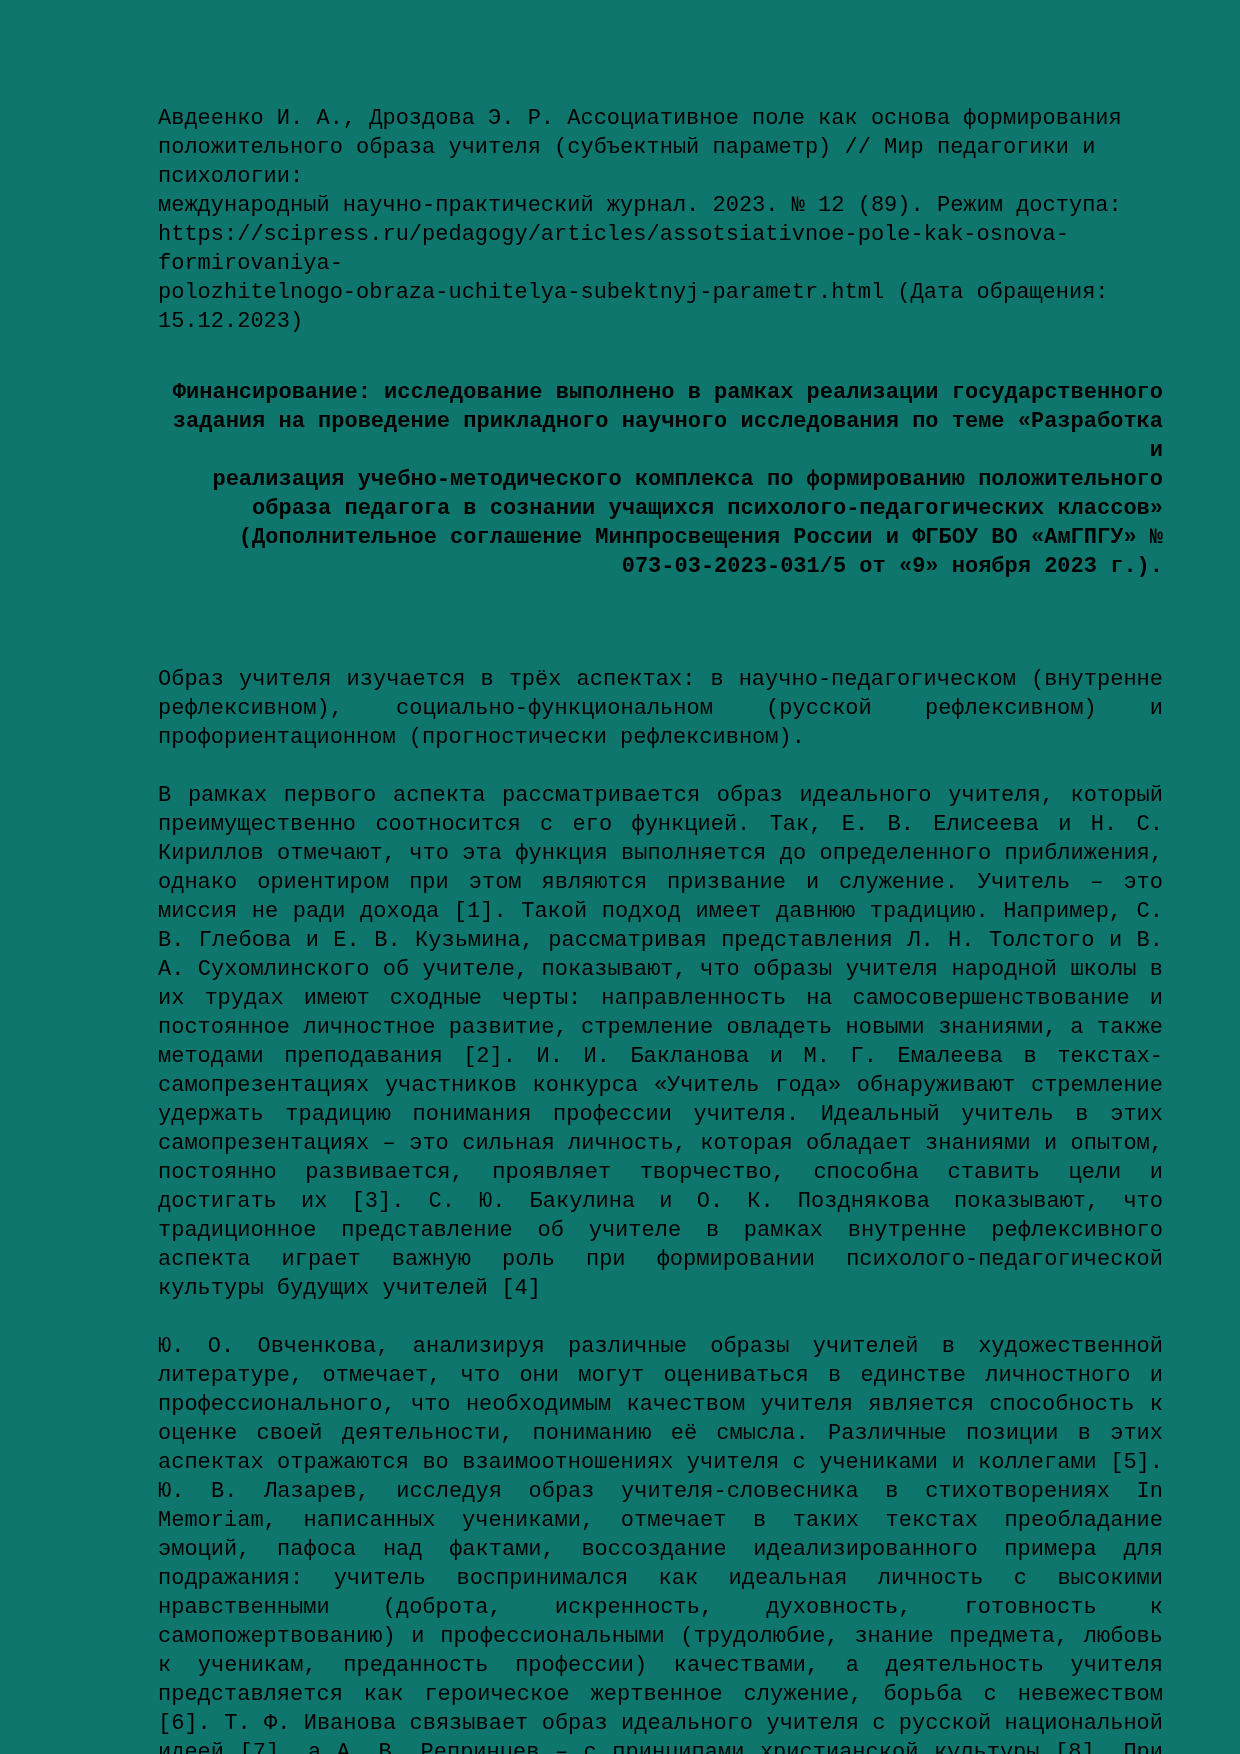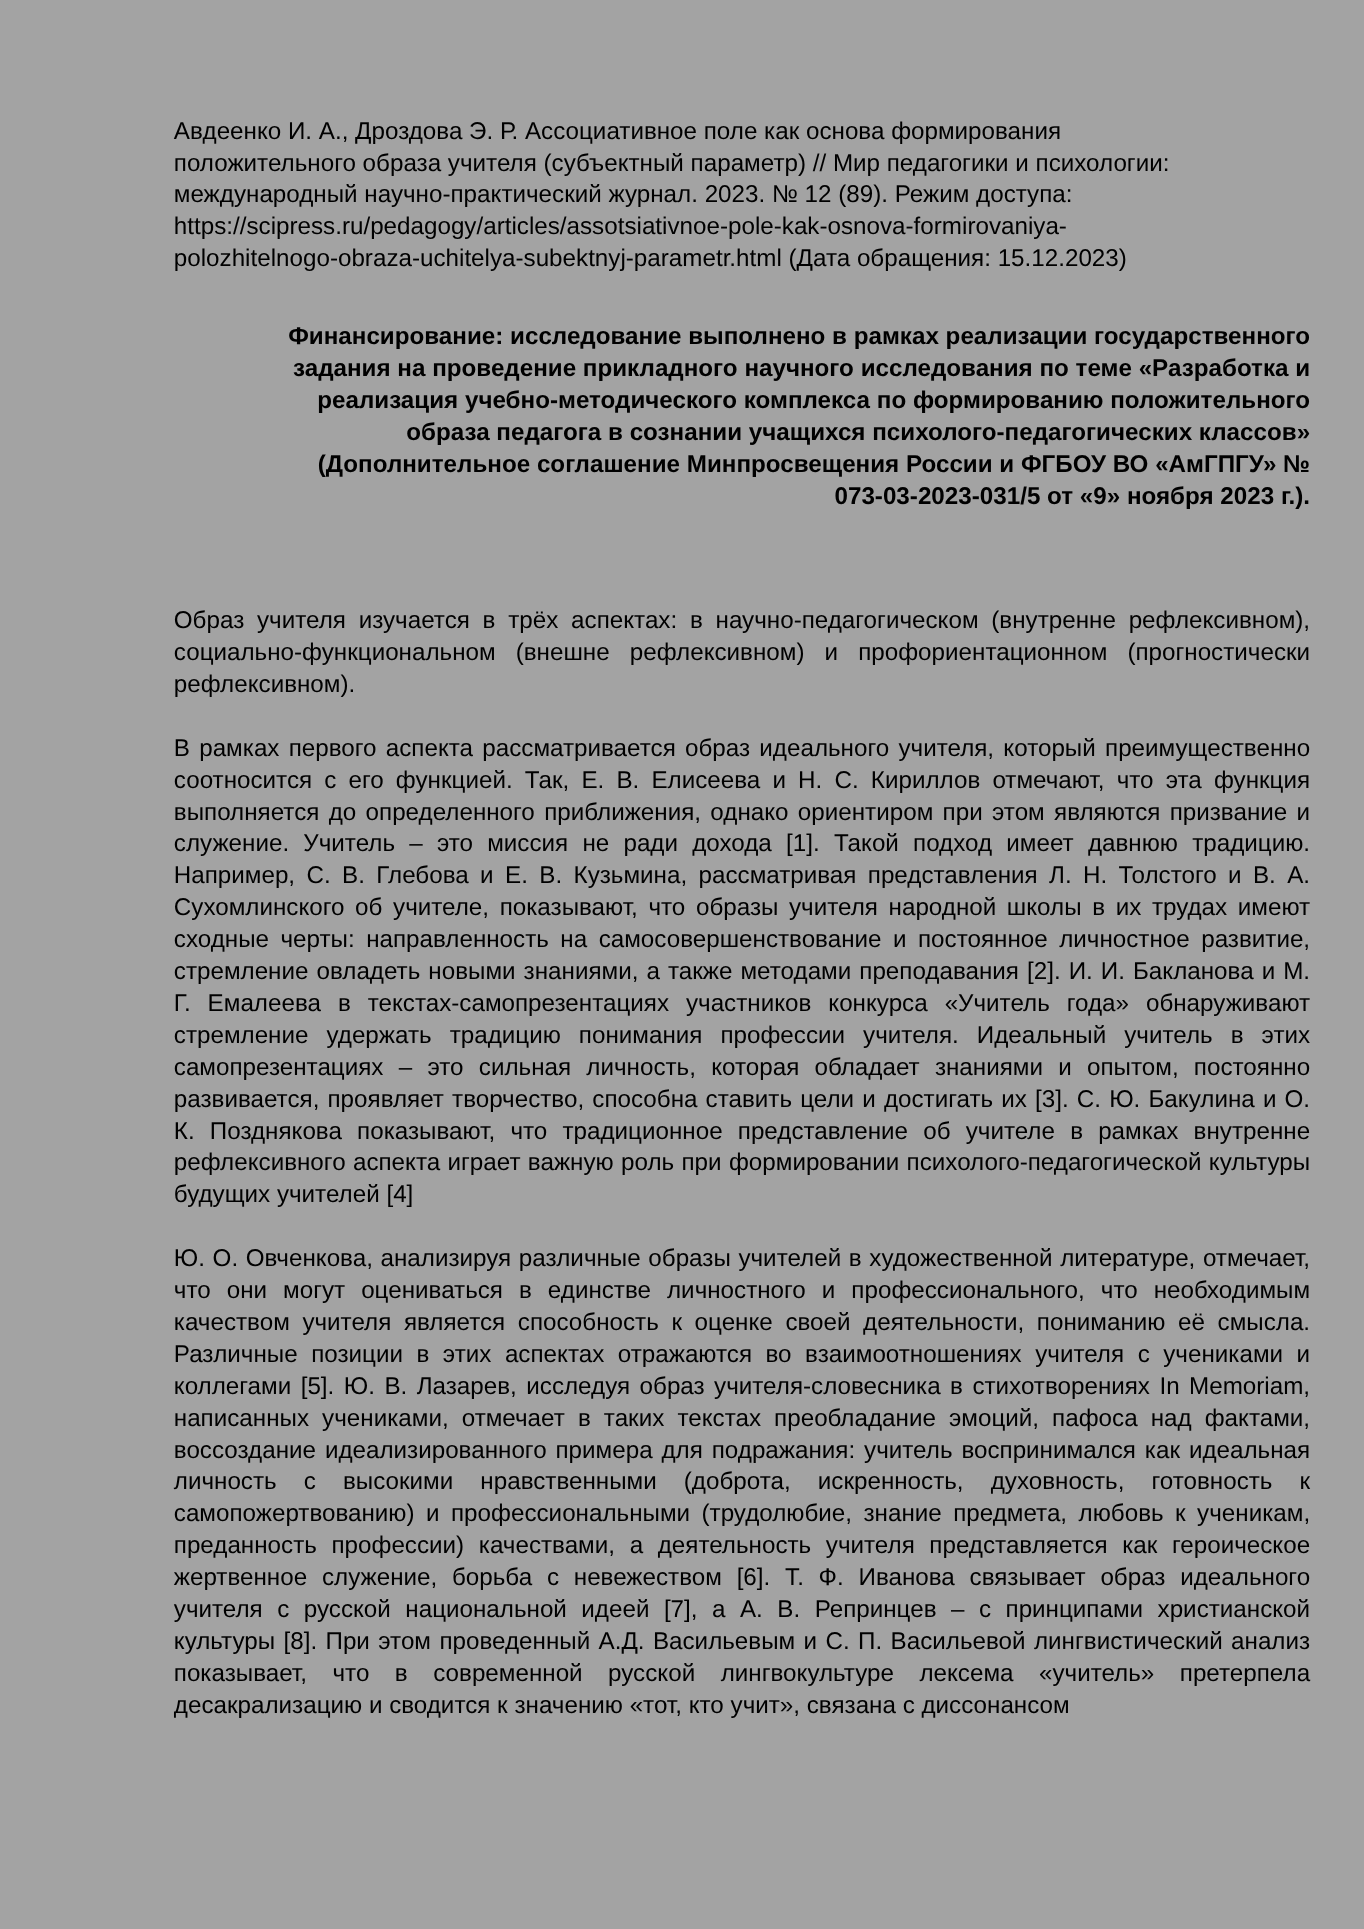--- a/index.html
+++ b/index.html
@@ -5,25 +5,25 @@
   html, body {
     margin: 0;
     padding: 0;
     background: #e8e8e8;
   }
   .page {
     position: relative;
     width: 1240px;
     height: 1754px;
     margin: 0 auto;
-    background: #a3a3a3;
+    background: #0f766e;
     color: #000000;
     box-sizing: border-box;
-    padding: 104px 49px 0 158px;
-    font-family: Liberation Sans, sans-serif;
+    padding: 104px 77px 0 158px;
+    font-family: Liberation Mono, monospace;
     font-size: 22px;
     line-height: 29px;
     overflow: hidden;
   }
   .page p {
     margin: 0 0 29px 0;
   }
   .citation {
     white-space: pre-line;
     text-align: left;
@@ -49,18 +49,18 @@
 https://scipress.ru/pedagogy/articles/assotsiativnoe-pole-kak-osnova-formirovaniya-
 polozhitelnogo-obraza-uchitelya-subektnyj-parametr.html (Дата обращения: 15.12.2023)</p>
 
   <p class="funding">Финансирование: исследование выполнено в рамках реализации государственного
 задания на проведение прикладного научного исследования по теме «Разработка и
 реализация учебно-методического комплекса по формированию положительного
 образа педагога в сознании учащихся психолого-педагогических классов»
 (Дополнительное соглашение Минпросвещения России и ФГБОУ ВО «АмГПГУ» №
 073-03-2023-031/5 от «9» ноября 2023 г.).</p>
 
-  <p class="body-para">Образ учителя изучается в трёх аспектах: в научно-педагогическом (внутренне рефлексивном), социально-функциональном (внешне рефлексивном) и профориентационном (прогностически рефлексивном).</p>
+  <p class="body-para">Образ учителя изучается в трёх аспектах: в научно-педагогическом (внутренне рефлексивном), социально-функциональном (русской рефлексивном) и профориентационном (прогностически рефлексивном).</p>
 
   <p class="body-para">В рамках первого аспекта рассматривается образ идеального учителя, который преимущественно соотносится с его функцией. Так,  Е. В. Елисеева и Н. С. Кириллов отмечают, что эта функция выполняется до определенного приближения, однако ориентиром при этом являются  призвание и служение. Учитель – это миссия не ради дохода [1]. Такой подход имеет давнюю традицию. Например, С. В. Глебова и Е. В. Кузьмина, рассматривая представления Л. Н. Толстого и В. А. Сухомлинского об учителе, показывают, что образы учителя народной школы в их трудах имеют сходные черты: направленность на самосовершенствование и постоянное личностное развитие, стремление овладеть новыми знаниями, а также методами преподавания [2]. И. И. Бакланова и М. Г. Емалеева в текстах-самопрезентациях участников конкурса «Учитель года» обнаруживают стремление удержать традицию понимания профессии учителя. Идеальный учитель в этих самопрезентациях – это сильная личность, которая обладает знаниями и опытом, постоянно развивается, проявляет творчество, способна ставить цели и достигать их  [3]. С. Ю. Бакулина и О. К. Позднякова  показывают, что традиционное представление об учителе в рамках внутренне рефлексивного аспекта играет важную роль при формировании психолого-педагогической культуры будущих учителей [4]</p>
 
   <p class="body-para">Ю. О. Овченкова, анализируя различные образы учителей в художественной литературе, отмечает, что они могут оцениваться  в единстве личностного и профессионального, что необходимым качеством учителя является способность к оценке своей деятельности, пониманию её смысла. Различные позиции в этих аспектах отражаются во взаимоотношениях учителя с учениками и коллегами [5]. Ю. В. Лазарев, исследуя образ учителя-словесника в стихотворениях In Memoriam, написанных учениками, отмечает в таких текстах преобладание эмоций, пафоса над фактами, воссоздание идеализированного примера для подражания: учитель воспринимался как идеальная личность с высокими нравственными (доброта, искренность, духовность, готовность к самопожертвованию) и профессиональными (трудолюбие, знание предмета, любовь к ученикам, преданность профессии) качествами, а деятельность учителя представляется как героическое жертвенное служение, борьба с невежеством [6]. Т. Ф. Иванова связывает образ идеального учителя с русской национальной идеей [7], а А. В. Репринцев – с принципами христианской культуры [8]. При этом проведенный А.Д. Васильевым и С. П. Васильевой лингвистический анализ показывает, что в современной русской лингвокультуре лексема «учитель» претерпела десакрализацию и сводится к значению «тот, кто учит», связана с диссонансом</p>
 </div>
 
 </body></html>

